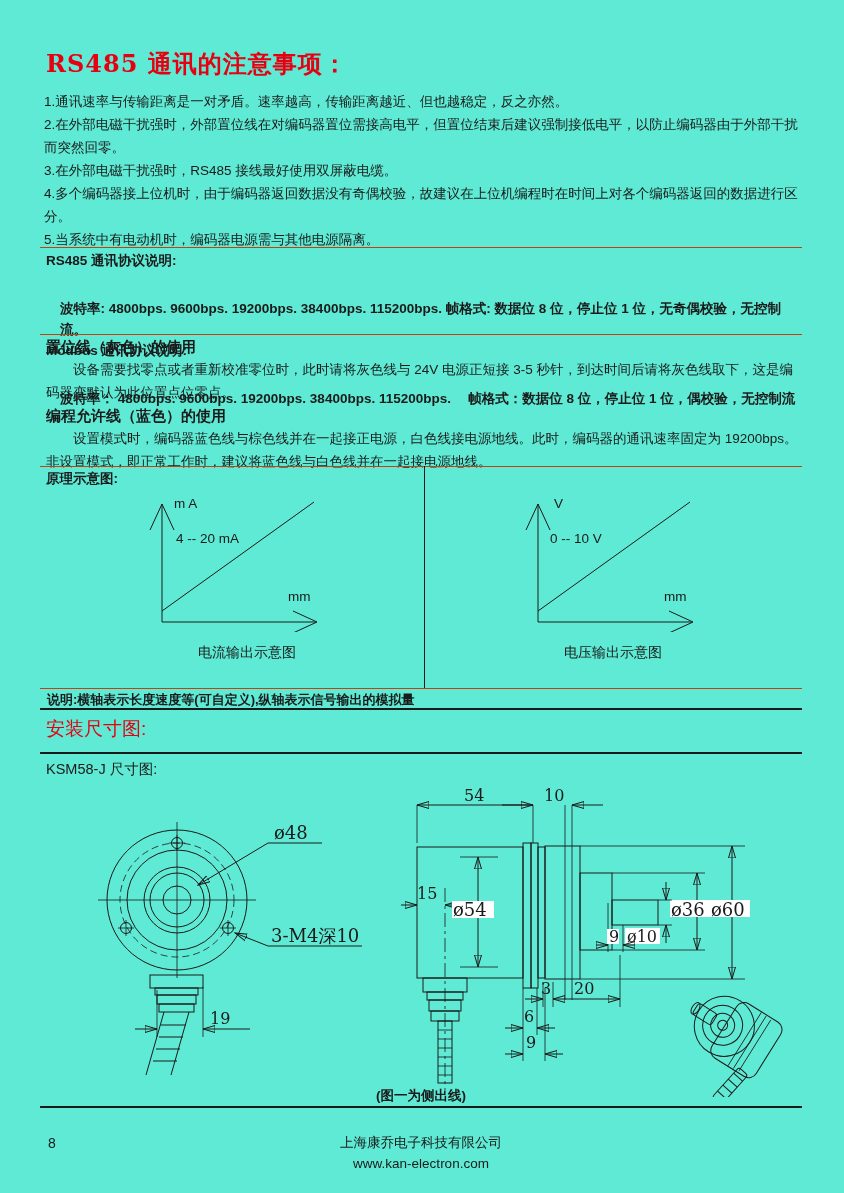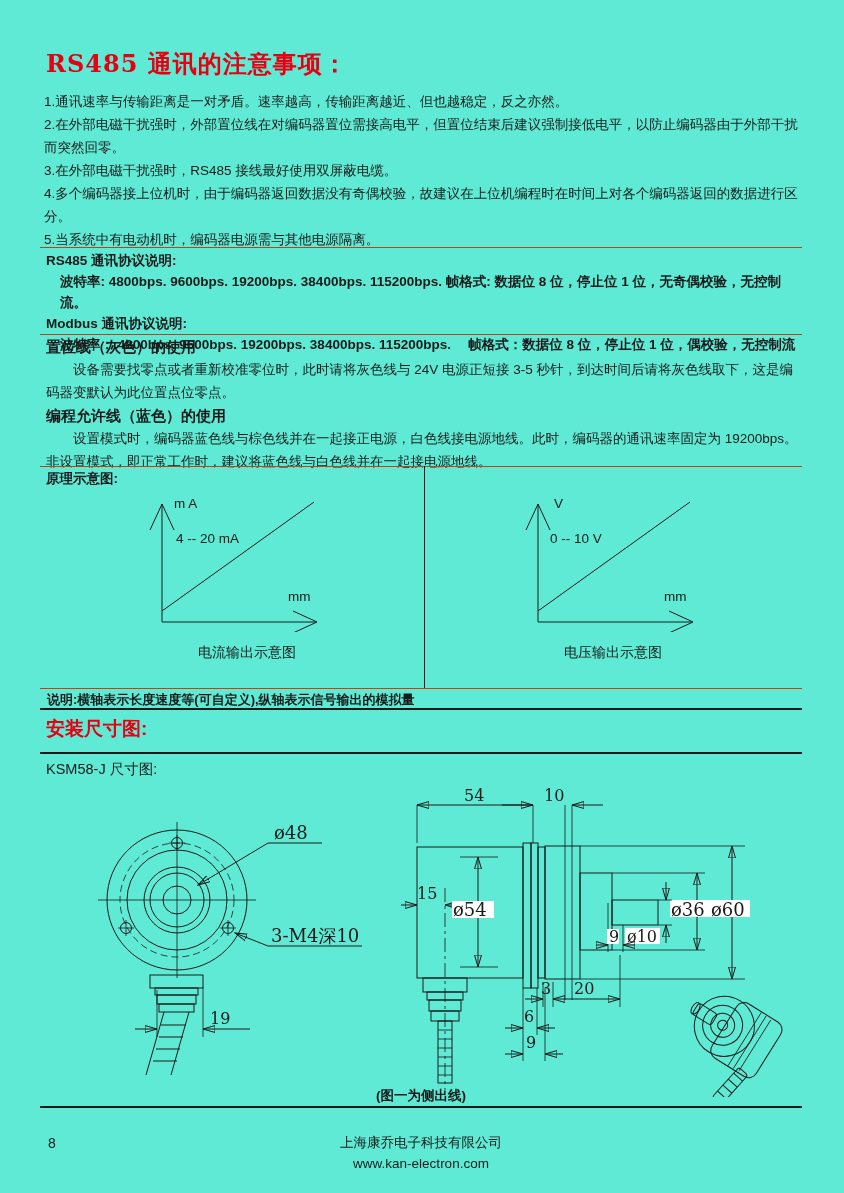--- a/index.html
+++ b/index.html
@@ -5,30 +5,30 @@
   html,body{margin:0;padding:0;background:#888;}
   .page{position:relative;width:844px;height:1193px;background:#5eead4;margin:0 auto;
         font-family:"Liberation Sans","DejaVu Sans",sans-serif;color:#1a1a1a;overflow:hidden;}
   .abs{position:absolute;}
   .doc-title{left:46px;top:48px;font-family:"DejaVu Serif","Liberation Serif",serif;
              font-size:24px;font-weight:bold;color:#e60012;letter-spacing:1px;}
   .notes{left:44px;top:90px;width:762px;font-size:13.5px;line-height:23px;}
   .rule{left:40px;width:762px;border-top:1px solid #c2410c;height:0;}
   .rule2{left:40px;width:762px;border-top:2px solid #1a1a1a;height:0;}
   .proto{left:46px;top:250px;width:756px;font-size:13.5px;font-weight:bold;line-height:21px;}
-  .proto .ind{padding-left:14px;}
+  .proto .ind{padding-left:14px;margin-top:27px;}
   .wires{left:46px;top:335px;width:757px;font-size:13.5px;line-height:23px;}
   .wires h4{margin:0;font-size:15px;line-height:23px;}
   .wires p{margin:0;text-indent:2em;}
   .principle-head{left:46px;top:470px;font-size:13.5px;font-weight:bold;}
   .vdivider{left:424px;top:466px;height:222px;width:0;border-left:1px solid #1a1a1a;}
   .diag-caption{top:644px;text-align:center;font-size:14px;}
   .note-row{left:40px;top:688px;width:755px;height:17px;border-bottom:2px solid #1a1a1a;
             font-size:13px;font-weight:bold;padding:2px 0 0 7px;}
-  .red-head{left:46px;top:716px;font-size:19px;font-weight:bold;color:#e60012;}
+  .red-head{left:46px;top:716px;font-size:19px;font-weight:normal;color:#e60012;}
   .sub-head{left:46px;top:760px;font-size:14.5px;}
   .draw-caption{left:40px;top:1087px;width:762px;text-align:center;font-size:13.5px;font-weight:bold;}
   .footer-num{left:48px;top:1135px;font-size:14px;}
   .footer-co{left:40px;top:1134px;width:762px;text-align:center;font-size:13.5px;}
   .footer-url{left:40px;top:1156px;width:762px;text-align:center;font-size:13.5px;}
   svg{display:block;}
   svg text{fill:#1a1a1a;}
   .axis-label{font-family:"Liberation Sans","DejaVu Sans",sans-serif;font-size:13.5px;}
   .dim{font-family:"DejaVu Serif","Liberation Serif",serif;font-size:16px;}
   .dim-lg{font-family:"DejaVu Serif","Liberation Serif",serif;font-size:18px;}

